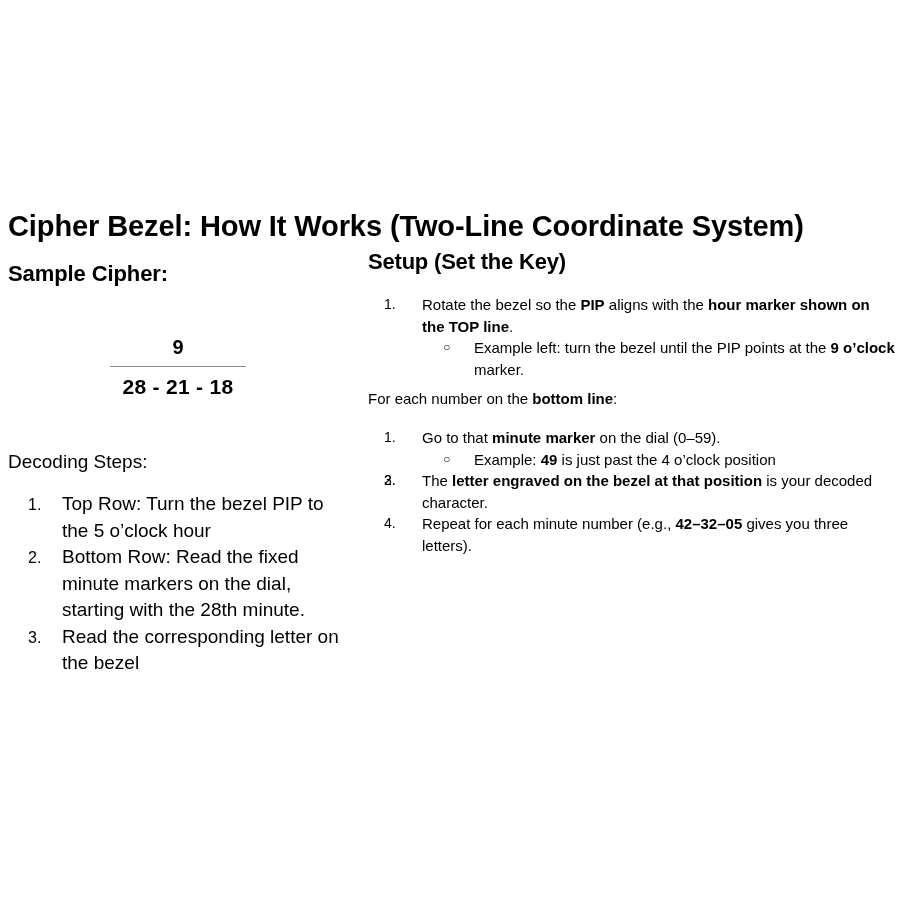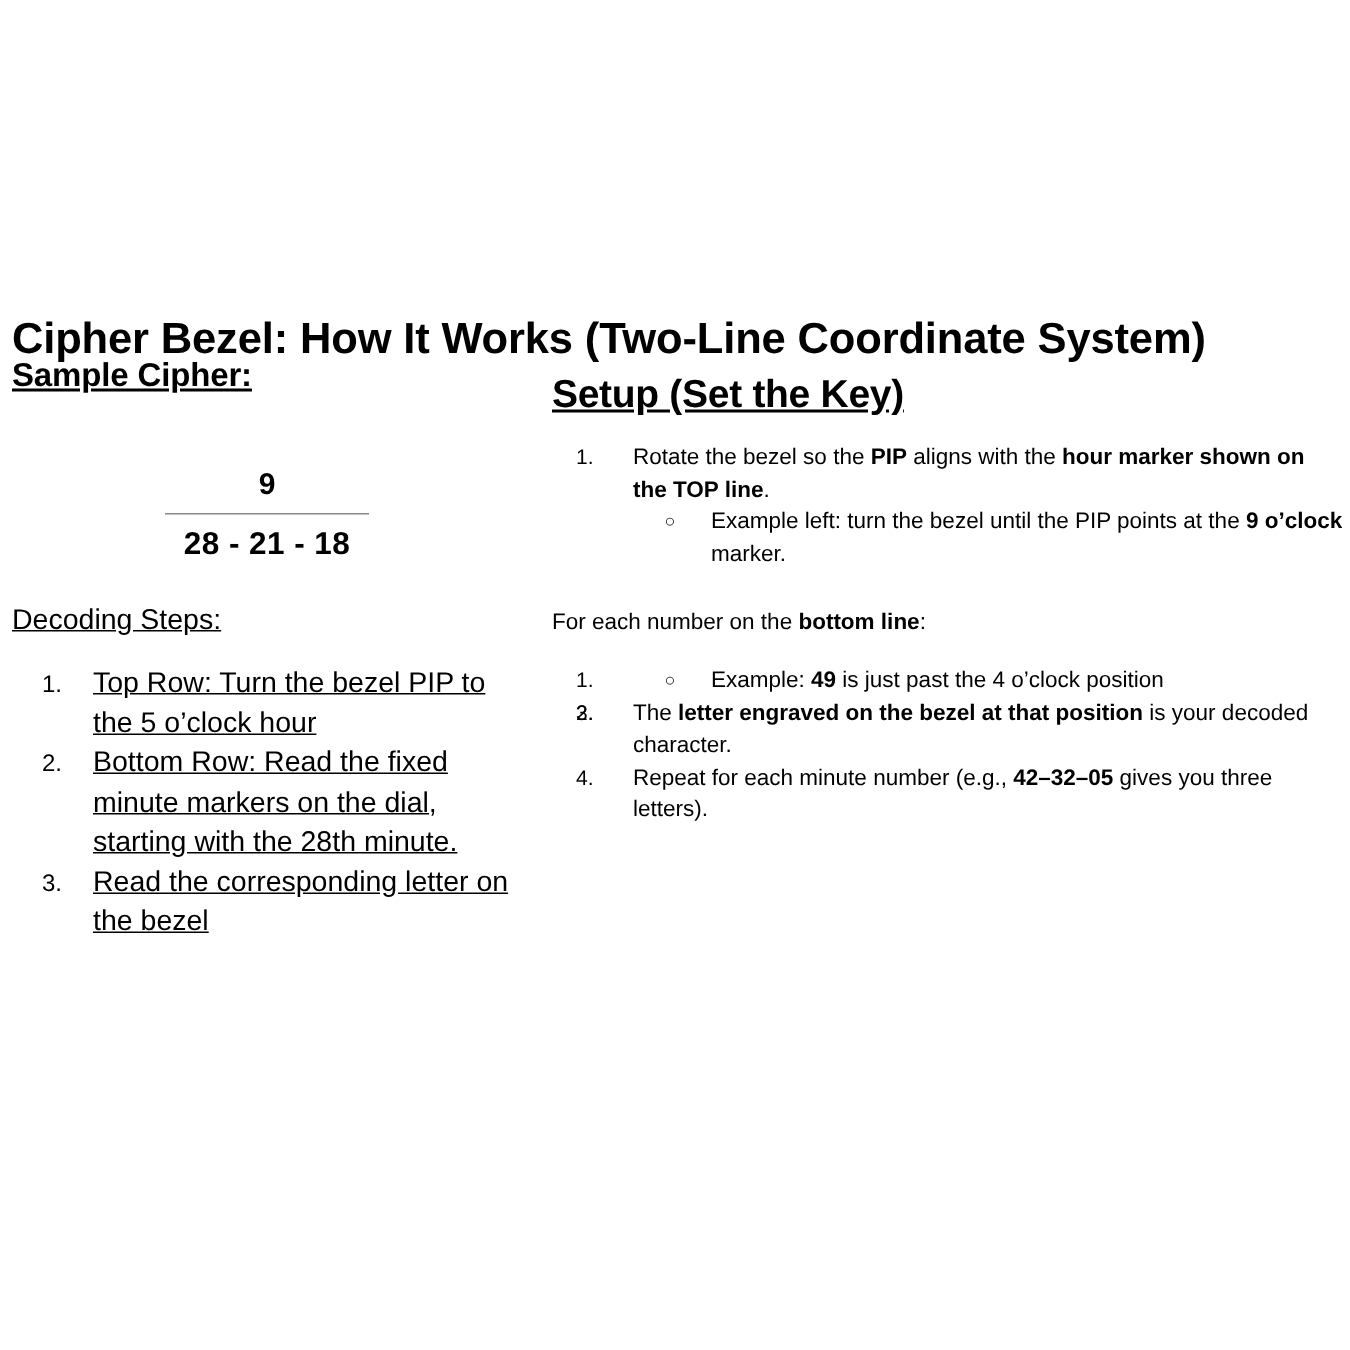--- a/index.html
+++ b/index.html
@@ -35,47 +35,45 @@
     letter-spacing: -0.1px;
     line-height: 30px;
     white-space: nowrap;
     margin-top: 44px;
   }
 
   
   .col-left {
     position: absolute;
     left: 8px;
-    top: 236px;
+    top: 260px;
     width: 340px;
-    text-decoration: underline;
   }
   .col-right {
     position: absolute;
     left: 368px;
     top: 248px;
     width: 527px;
   }
 
   
   .h-section {
     font-size: 22px;
     font-weight: bold;
     line-height: 28px;
     margin: 0;
     letter-spacing: -0.1px;
   }
   .h-section-right {
-    font-size: 26px;
+    font-size: 22px;
     font-weight: bold;
     line-height: 28px;
     margin: 0;
     letter-spacing: -0.2px;
     white-space: nowrap;
-    text-decoration: underline;
   }
 
   
   .cipher-block {
     margin-top: 46px;
     width: 340px;
     text-align: center;
   }
   .cipher-inner {
     display: inline-block;
@@ -96,21 +94,21 @@
   .cipher-bottom {
     font-size: 21px;
     font-weight: bold;
     line-height: 28px;
     letter-spacing: 0.3px;
     white-space: nowrap;
   }
 
   
   .left-lead {
-    margin-top: 24px;
+    margin-top: 48px;
     font-size: 19px;
     line-height: 26px;
   }
 
   ol.left-list {
     margin: 16px 0 0 0;
     padding: 0;
     list-style: none;
     font-size: 19px;
     line-height: 26.5px;
@@ -162,21 +160,21 @@
   }
   ul.sub-list > li > .marker {
     position: absolute;
     left: 21px;
     top: 0;
     font-size: 12px;
     line-height: 21.5px;
   }
 
   .right-lead {
-    margin-top: 24px;
+    margin-top: 8px;
     font-size: 15px;
     line-height: 21px;
   }
 
   .gap-decoding {
     margin-top: 34px;
   }
 
   b, .b { font-weight: bold; }
 </style>
@@ -216,21 +214,21 @@
     <ol class="right-list">
         <li><span class="marker">1.</span><span><span>Rotate the bezel so the </span><span class="b">PIP</span><span> aligns with the </span><span class="b">hour marker shown on the TOP line</span><span>.</span></span><ul class="sub-list">
             <li><span class="marker">○</span><span><span>Example left: turn the bezel until the PIP points at the </span><span class="b">9 o’clock</span><span> marker.</span></span></li>
           </ul></li>
       </ol>
 
 
     <div class="right-lead"><span>For each number on the </span><span class="b">bottom line</span><span>:</span></div>
 
     <ol class="right-list">
-        <li><span class="marker">1.</span><ul class="sub-list">
+        <li><span class="marker">1.</span><span><span>Go to that </span><span class="b">minute marker</span><span> on the dial (0–59).</span></span><ul class="sub-list">
             <li><span class="marker">○</span><span><span>Example: </span><span class="b">49</span><span> is just past the 4 o’clock position</span></span></li>
           </ul></li>
         <li><span class="marker">2.</span></li>
         <li><span class="marker">3.</span><span><span>The </span><span class="b">letter engraved on the bezel at that position</span><span> is your decoded character.</span></span></li>
         <li><span class="marker">4.</span><span><span>Repeat for each minute number (e.g., </span><span class="b">42–32–05</span><span> gives you three letters).</span></span></li>
       </ol>
 
   </div>
 
 </div>

